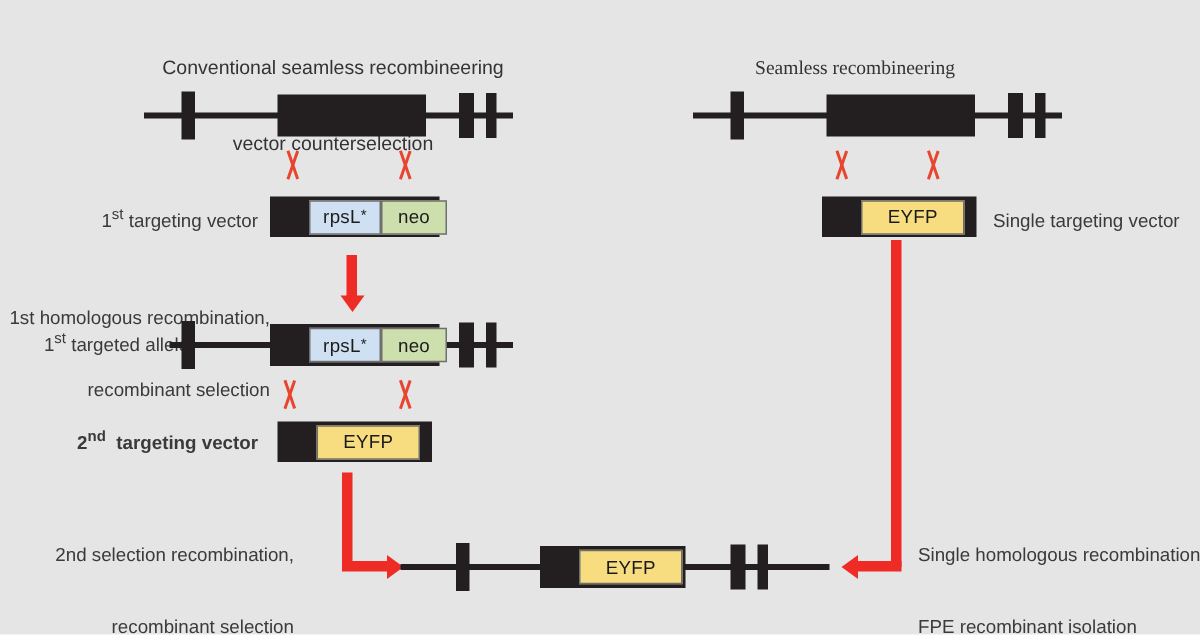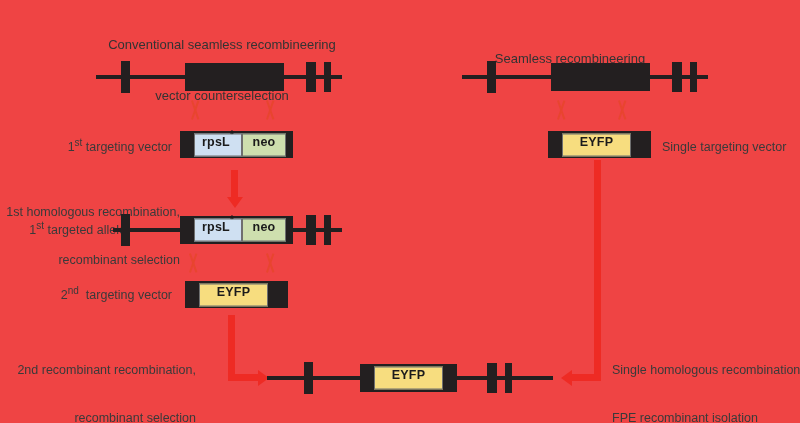--- a/index.html
+++ b/index.html
@@ -4,21 +4,21 @@
 <style>
   html, body {
     margin: 0;
     padding: 0;
     background: #ffffff;
   }
   #page {
     position: relative;
     width: 800px;
     height: 423px;
-    background: #ef4444;
+    background: #e5e5e5;
     font-family: "Liberation Sans", sans-serif;
     overflow: hidden;
   }
 
   
   .txt {
     position: absolute;
     color: #3a3a3a;
     font-size: 12.5px;
     line-height: 16px;
@@ -59,26 +59,27 @@
     display: flex;
     align-items: center;
   }
   .cassette {
     position: absolute;
     top: 50%;
     transform: translateY(-50%);
     box-sizing: border-box;
     border: 1px solid #6f6f6f;
     display: flex;
-    align-items: flex-start;
+    align-items: center;
     justify-content: center;
     font-size: 12.5px;
-    font-weight: bold;
+    font-weight: normal;
     color: #1b1b1b;
     letter-spacing: .2px;
+    margin-left: 12px;
   }
   .cassette.rpsl { background: #cfe0f2; }
   .cassette.neo  { background: #cedfae; }
   .cassette.eyfp { background: #f7dd7f; }
 
   
   .xmark {
     position: absolute;
     width: 14px;
     height: 20px;
@@ -122,21 +123,21 @@
 </head>
 <body>
 
 <div id="page">
 
   <div class="txt col-title" style="left:82px; top:2px; width:280px;">
     <div>Conventional seamless recombineering</div>
     <div>vector counterselection</div>
   </div>
 
-  <div class="txt col-title" style="left:440px; top:16px; width:260px;">
+  <div class="txt col-title" style="left:440px; top:2px; width:260px;font-family:Liberation Serif, serif;">
     <div>Seamless recombineering</div>
   </div>
 
   <div class="allele" style="left:96px; top:60px; width:246px; height:34px;">
     <div class="backbone" style="left:0; width:246px;"></div>
     <div class="exon" style="left:25px; width:9px; height:32px;"></div>
     <div class="exon" style="left:89px; width:99px; height:28px;"></div>
     <div class="exon" style="left:210px; width:10px; height:30px;"></div>
     <div class="exon" style="left:228px; width:7px; height:30px;"></div>
   </div>
@@ -177,30 +178,30 @@
     <div class="cassette neo" style="left:129px; width:44px; height:23px;">
       <span>neo</span>
     </div>
     <div class="exon" style="left:193px; width:10px; height:30px;"></div>
     <div class="exon" style="left:211px; width:7px; height:30px;"></div>
   </div>
 
   <div class="xmark" style="left:186px; top:253px;"></div>
   <div class="xmark" style="left:263px; top:253px;"></div>
 
-  <div class="txt lbl-right" style="left:0px; top:287px; width:172px;">2<sup>nd</sup>  targeting vector</div>
+  <div class="txt lbl-right" style="left:0px; top:287px; width:172px;font-weight:bold;">2<sup>nd</sup>  targeting vector</div>
 
   <div class="vector" style="left:185px; top:281px; width:103px; height:27px;">
     <div class="cassette eyfp" style="left:14px; width:69px; height:23px;">
       <span>EYFP</span>
     </div>
   </div>
 
   <div class="txt lbl-center" style="left:0px; top:330px; width:196px;">
-    <div>2nd recombinant recombination,</div>
+    <div>2nd selection recombination,</div>
     <div>recombinant selection</div>
   </div>
 
   <div class="arrow-shaft" style="left:228px; top:315px; width:7px; height:62px;"></div>
 
   <div class="arrow-shaft" style="left:228px; top:374px; width:32px; height:7px;"></div>
   <div class="arrow-head right" style="left:258px; top:369.5px;"></div>
 
   <div class="allele" style="left:462px; top:60px; width:246px; height:34px;">
     <div class="backbone" style="left:0; width:246px;"></div>

